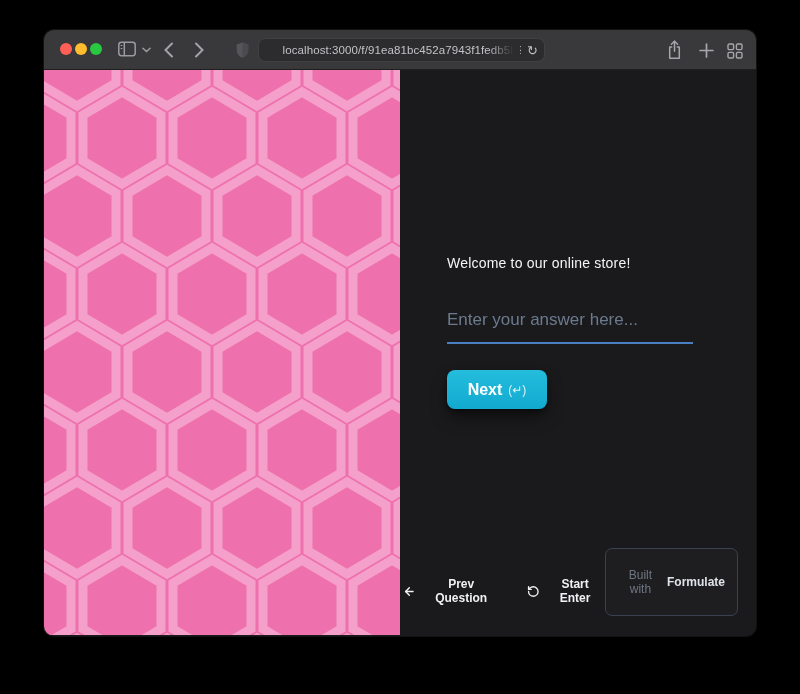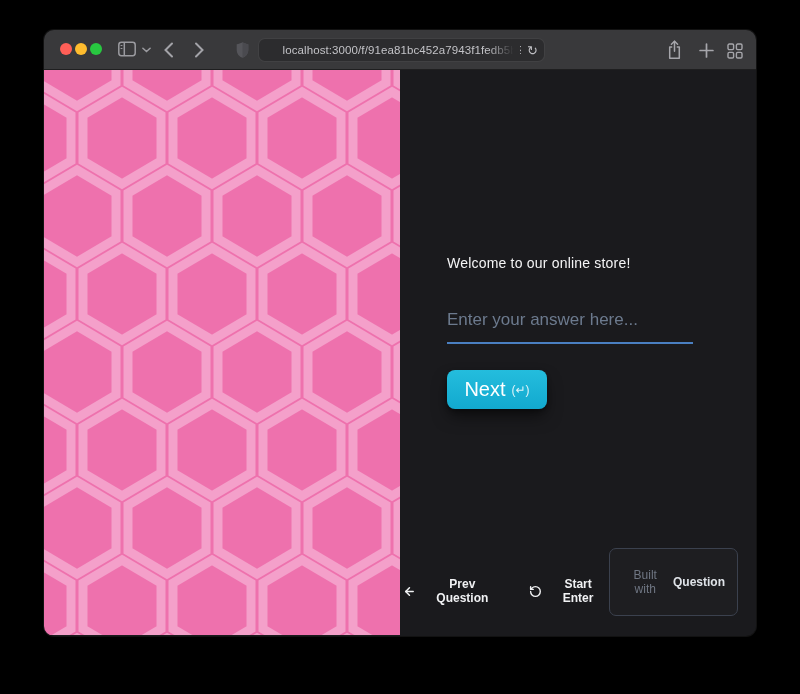--- a/index.html
+++ b/index.html
@@ -53,21 +53,21 @@
                   border:none; border-bottom:2px solid #4a7fc1; outline:none;
                   font-family:"Liberation Sans", sans-serif;
                   font-size:17px; color:#e5e7eb; padding:2px 0 12px 0; }
   .answer-input::placeholder { color:#6c7a8e; opacity:1; }
 
   .next-btn { margin-top:26px; width:100px; height:39px; border:none; border-radius:8px;
               background:linear-gradient(180deg,#24bddd,#12a9cf);
               display:flex; align-items:center; justify-content:center; gap:6px;
               color:#fff; cursor:pointer;
               box-shadow:0 9px 16px -2px rgba(0,0,0,0.5), 0 2px 4px rgba(0,0,0,0.35); }
-  .next-label { font-size:20px; font-weight:400; font-family:"Liberation Sans", sans-serif; }
+  .next-label { font-size:16px; font-weight:700; font-family:"Liberation Sans", sans-serif; }
   .next-hint  { font-size:12px; font-weight:400; color:rgba(255,255,255,0.85); padding-top:1px; }
 
   
   .footer { position:absolute; left:0; right:0; bottom:19px;
             display:flex; align-items:center; padding:0 18px 0 3px; }
   .foot-btn { display:flex; align-items:center; gap:6px; background:none; border:none;
               color:#f0f1f3; font-size:12px; font-weight:700; cursor:pointer;
               font-family:"Liberation Sans", sans-serif;margin-top:18px; }
   .foot-btn + .foot-btn { margin-left:26px; }
   .foot-btn svg { display:block; }
@@ -194,19 +194,19 @@
             <path d="M3 12a9 9 0 1 0 9-9 9.75 9.75 0 0 0-6.74 2.74L3 8"></path>
             <path d="M3 3v5h5"></path>
           </svg>
           <span>Start Enter</span>
         </button>
 
         <span class="spacer"></span>
 
         <button class="badge">
           <span class="prefix">Built with</span>
-          <span class="brand">Question</span>
+          <span class="brand">Formulate</span>
         </button>
       </div>
 
     </div>
   </div>
 </div>
 
 </body></html>

